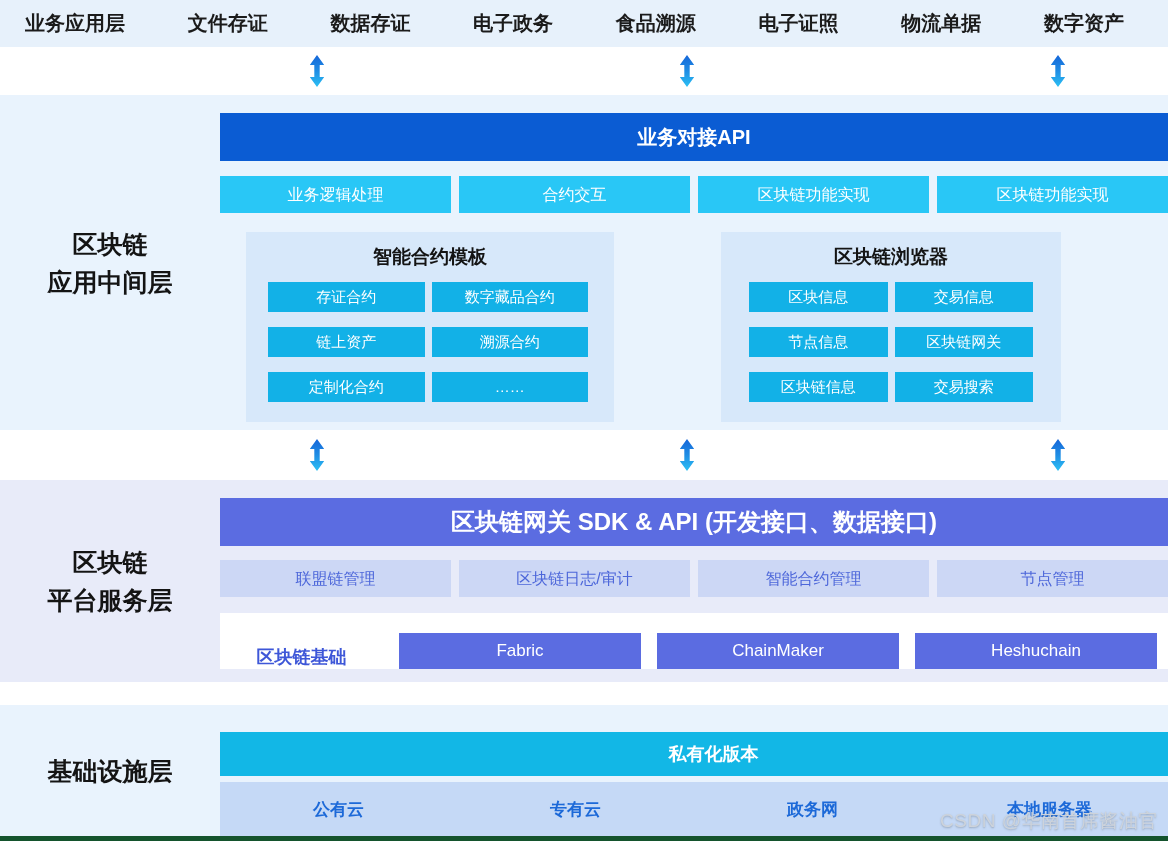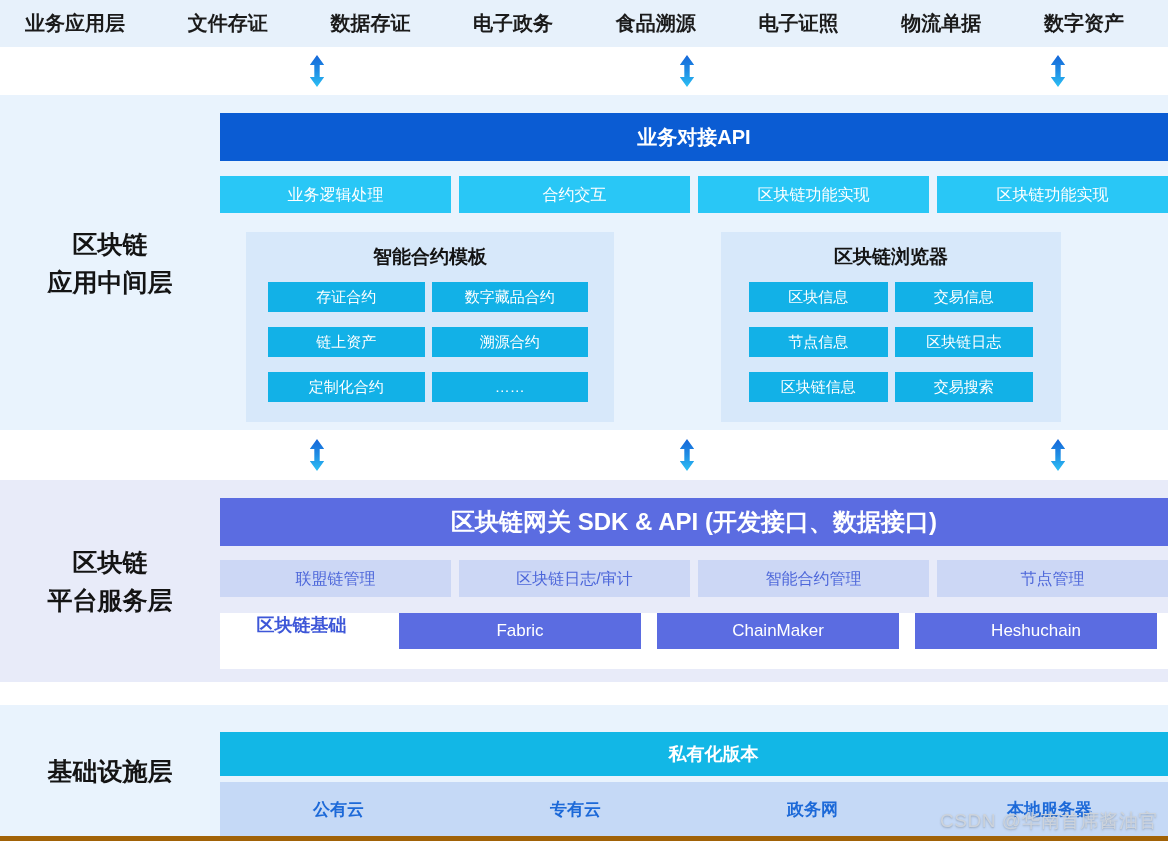--- a/index.html
+++ b/index.html
@@ -1,17 +1,17 @@
 <!DOCTYPE html>
 <html style="--band-bg: #e7f1fb; --section-blue-bg: #e9f3fd; --section-lavender-bg: #e8ebf9; --api-bar-blue: #0b5cd3; --function-cyan: #29c7f6; --panel-bg: #d7e8fa; --panel-button-cyan: #12b1e7; --gateway-purple: #5b6ce1; --management-lavender: #ccd7f5; --management-text: #4d67da; --base-label-text: #3e57d8; --version-cyan: #12b7e6; --env-band-bg: #c5d9f6; --env-text: #1c69d8; --arrow-top: #1566d9; --arrow-bottom: #2cc0f4;"><head>
 <meta charset="utf-8">
 <style>
   html,body { margin:0; padding:0; background:#ffffff; }
   body { width:1168px; height:841px; font-family:"Liberation Sans","DejaVu Sans",sans-serif; }
-  .canvas { position:relative; width:1168px; height:841px; overflow:hidden; background:#a16207; }
+  .canvas { position:relative; width:1168px; height:841px; overflow:hidden; background:#14532d; }
 
   
   .top-band { height:47px; background:var(--band-bg,#e7f1fb); display:flex; align-items:center;
               justify-content:space-between; padding:0 44px 0 25px; box-sizing:border-box; }
   .top-label { font-size:20px; font-weight:bold; color:#1b1b1b; white-space:nowrap; }
 
   
   .gap { position:relative; background:#ffffff; }
   .gap-1 { height:48px; } .gap-2 { height:50px; } .gap-3 { height:23px; }
   .arrow { position:absolute; top:50%; transform:translate(-50%,-50%); width:15px; height:32px; }
@@ -44,21 +44,21 @@
   .panel { background:var(--panel-bg,#d7e8fa); height:190px; box-sizing:border-box; padding-top:13px; }
   .panel-contracts { width:368px; margin-left:26px; }
   .panel-explorer  { width:340px; margin-left:107px; }
   .panel-title { text-align:center; font-size:19px; font-weight:bold; color:#141414;
                  line-height:24px; margin-bottom:13px; }
   .panel-grid { display:grid; grid-template-columns:1fr 1fr; gap:15px 7px; padding:0 28px; }
   .panel-contracts .panel-grid { padding:0 26px 0 22px; }
   .pbtn { height:30px; line-height:30px; text-align:center; color:#ffffff; font-size:15px;
           background:var(--panel-button-cyan,#12b1e7); white-space:nowrap; }
 
-  .base-bar { margin-top:16px; height:56px; background:#ffffff; display:flex; align-items:flex-start;
+  .base-bar { margin-top:16px; height:56px; background:#ffffff; display:flex; align-items:flex-end;
               gap:16px; padding-right:11px; box-sizing:border-box; }
   .base-label { flex:0 0 163px; text-align:center; font-size:18px; font-weight:bold;
                 color:var(--base-label-text,#3e57d8); }
   .chain { flex:1; height:36px; line-height:36px; text-align:center;
            background:var(--gateway-purple,#5b6ce1); color:#ffffff; font-size:17px; }
 
   .version-row { display:flex; gap:10px; }
   .vbar { height:44px; line-height:44px; text-align:center; background:var(--version-cyan,#12b7e6);
           color:#ffffff; font-size:18px; font-weight:bold; }
   .vbar-cloud { flex:0 0 470px; } .vbar-private { flex:1;padding-left:39px; }
@@ -138,21 +138,21 @@
             <div class="pbtn">定制化合约</div>
             <div class="pbtn">……</div>
           </div>
         </div>
         <div class="panel panel-explorer">
           <div class="panel-title">区块链浏览器</div>
           <div class="panel-grid">
             <div class="pbtn">区块信息</div>
             <div class="pbtn">交易信息</div>
             <div class="pbtn">节点信息</div>
-            <div class="pbtn">区块链日志</div>
+            <div class="pbtn">区块链网关</div>
             <div class="pbtn">区块链信息</div>
             <div class="pbtn">交易搜索</div>
           </div>
         </div>
       </div>
     </div>
   </div>
 
   <div class="gap gap-2">
     <span class="arrow" style="left:317px">

